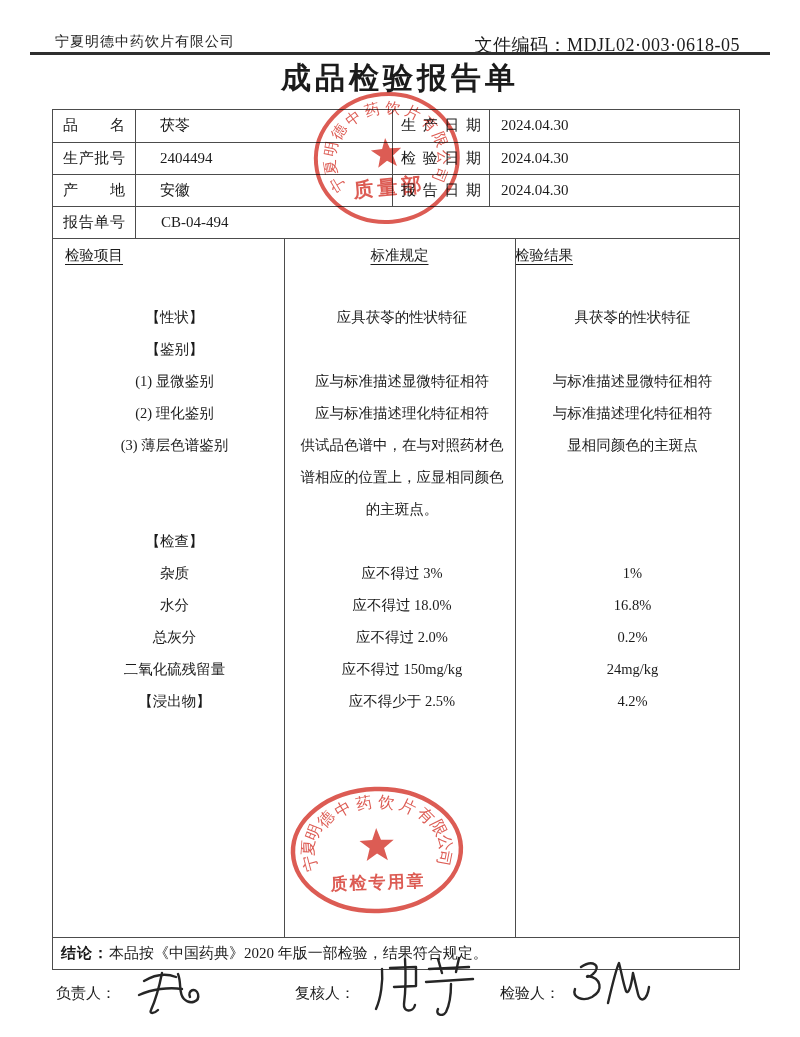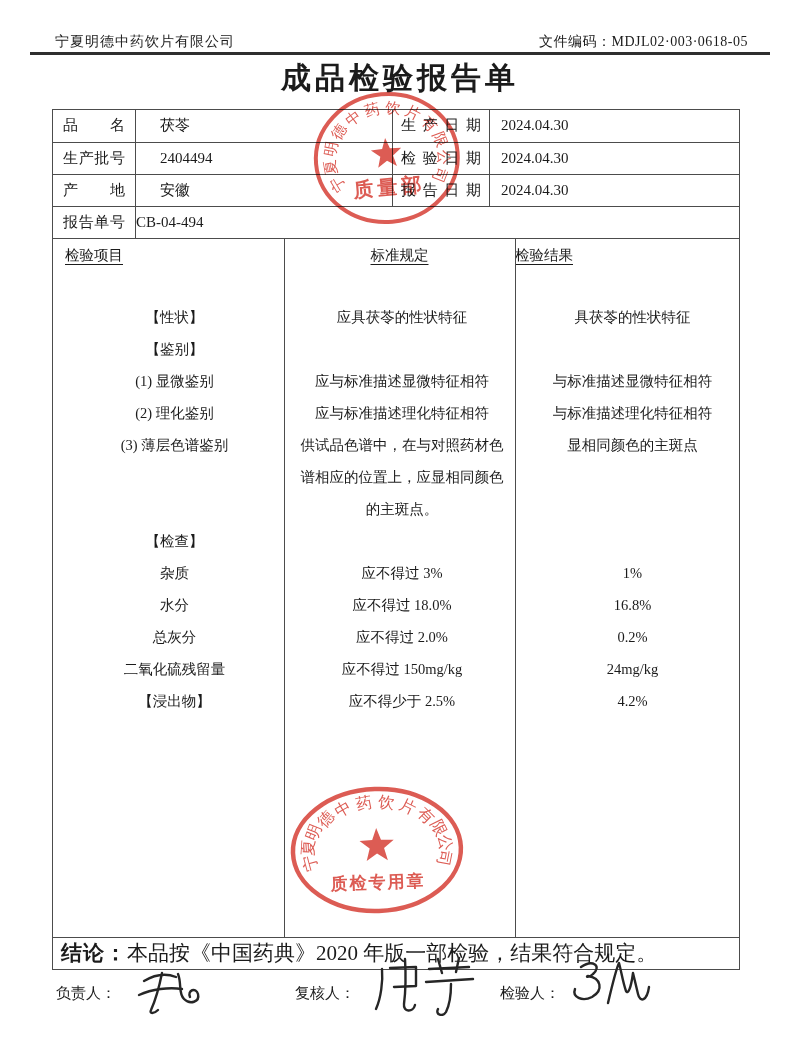--- a/index.html
+++ b/index.html
@@ -6,56 +6,56 @@
   html,body { background:#ffffff; }
   body {
     width:800px; height:1037px; position:relative;
     font-family:"Liberation Serif","DejaVu Serif",serif;
     color:#1b1b1b;
   }
   .page { position:absolute; inset:0; background:#fff; overflow:hidden;border-radius:8px; }
 
   
   .hdr-company { position:absolute; left:55px; top:33px; font-size:14px; letter-spacing:1px; }
-  .hdr-code    { position:absolute; right:52px; top:33px; font-size:14px; letter-spacing:0.5px; }
+  .hdr-code    { position:absolute; right:60px; top:33px; font-size:18px; letter-spacing:0.5px; }
   .hdr-rule    { position:absolute; left:30px; right:30px; top:52px; height:3px; background:#2f2f2f; }
 
   .doc-title { position:absolute; left:0; right:0; top:58px; text-align:center;
                font-size:30px; font-weight:bold; letter-spacing:4px; }
 
   
   .info-table { position:absolute; left:52px; top:109px; width:688px; height:130px;
                 border:1px solid #4c4c4c; font-size:15px; }
   .info-row { display:flex; height:32px; line-height:31px; border-top:1px solid #4c4c4c; }
   .info-row:first-child { border-top:none; }
   .c-lab1 { width:82px;  padding:0 10px; text-align:justify; text-align-last:justify; }
   .c-val1 { width:257px; padding:0 0 0 24px; border-left:1px solid #4c4c4c; }
   .c-lab2 { width:97px;  padding:0 8px;  border-left:1px solid #4c4c4c; text-align:justify; text-align-last:justify; }
   .c-val2 { flex:1; padding:0 0 0 11px; border-left:1px solid #4c4c4c; }
-  .c-val-span { flex:1; padding:0 0 0 0; border-left:1px solid #4c4c4c; }
+  .c-val-span { flex:1; padding:0 0 0 25px; border-left:1px solid #4c4c4c; }
 
   
   .report-table { position:absolute; left:52px; top:239px; width:688px; height:699px;
                   border:1px solid #4c4c4c; border-top:none; font-size:14.5px; }
   .rt-divider { position:absolute; top:0; bottom:0; width:1px; background:#4c4c4c; }
   .rt-div-1 { left:231px; } .rt-div-2 { left:462px; }
   .rt-head { display:flex; height:62px; padding-top:7px; }
   .rt-head .h1 { width:231px; padding-left:12px; }
   .rt-head .h2 { width:231px; text-align:center; }
   .rt-head .h3 { width:224px; text-align:left; }
   .rt-head span { text-decoration:underline; text-underline-offset:4px; }
   .rt-grid { display:grid; grid-template-columns:231px 231px 224px;text-align:center; }
   .rt-grid > div { line-height:32px; min-height:32px; }
   .rt-item { padding-left:12px; }
   .rt-std  { padding-left:11px; padding-right:6px; }
   .rt-res  { padding-left:11px; }
 
   
   .conclusion { position:absolute; left:52px; top:937px; width:688px; height:33px;
-                border:1px solid #4c4c4c; line-height:31px; font-size:21px; padding-left:8px; }
+                border:1px solid #4c4c4c; line-height:31px; font-size:15px; padding-left:8px; }
   .conclusion b { letter-spacing:1px; }
 
   
   .sig-label { position:absolute; font-size:15px; top:984px;text-align:center; }
   .lab-resp { left:56px; } .lab-rev { left:295px; } .lab-insp { left:500px; }
   .sig { position:absolute; }
   .sig svg path { fill:none; stroke:#262626; stroke-width:2.4; stroke-linecap:round; stroke-linejoin:round; }
   .sig-1 { left:132px; top:966px; }
   .sig-2 { left:372px; top:956px; }
   .sig-3 { left:563px; top:958px; }

